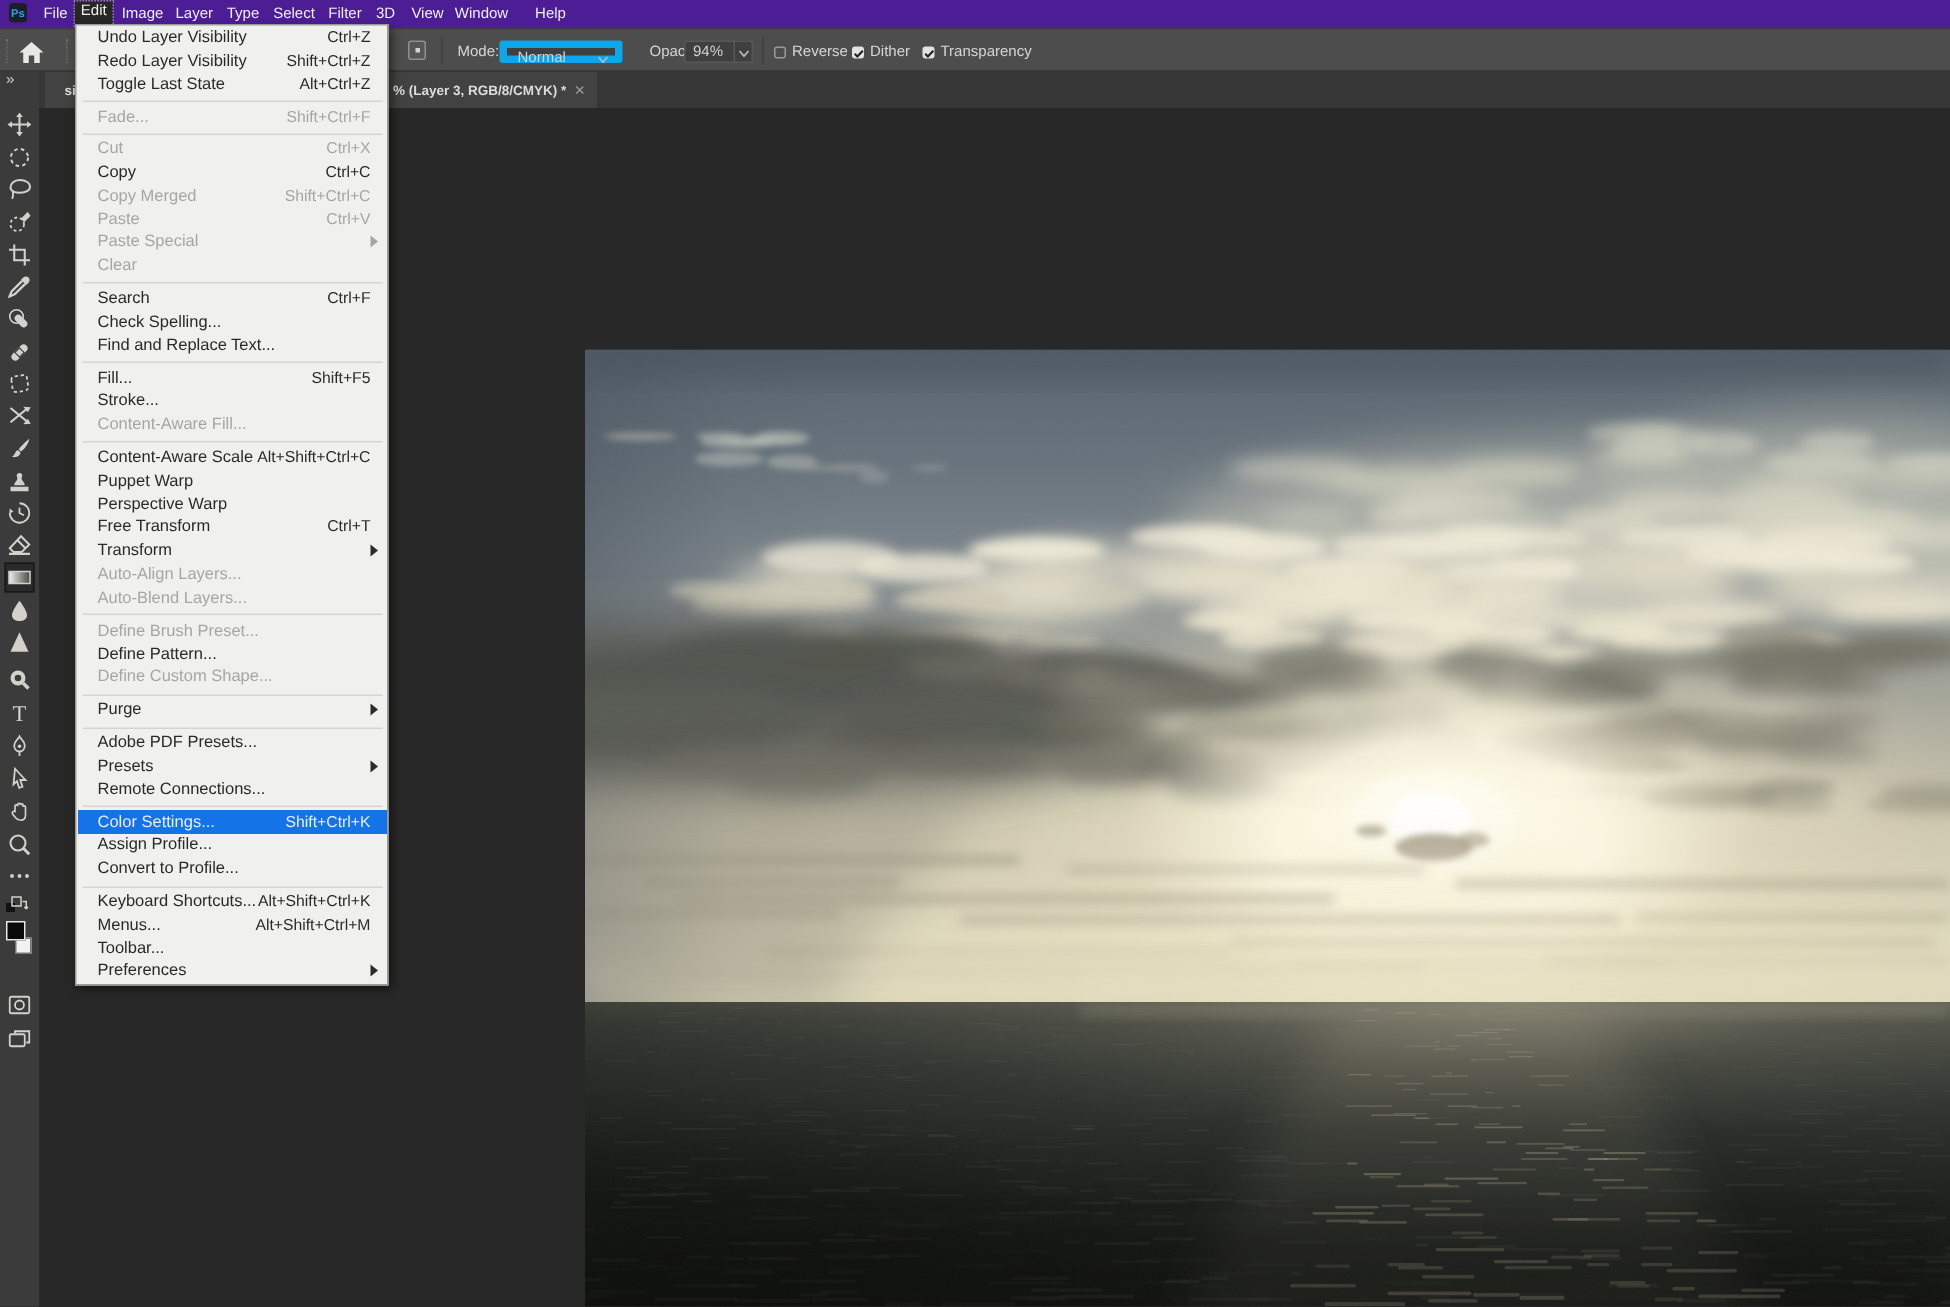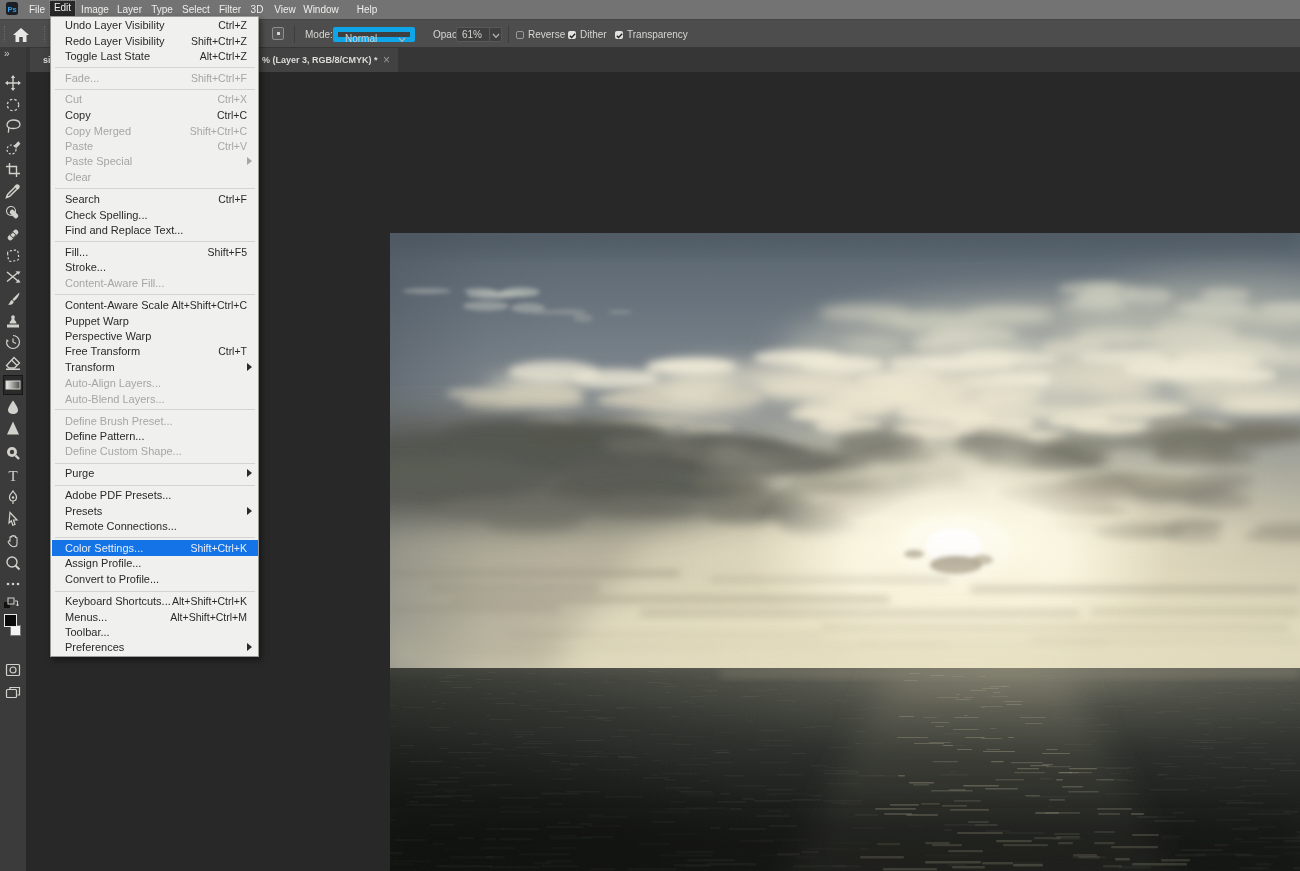--- a/index.html
+++ b/index.html
@@ -1,19 +1,19 @@
 <!DOCTYPE html>
 <html><head>
 <meta charset="utf-8">
 <style>
   * { margin:0; padding:0; box-sizing:border-box; }
   html,body { width:1300px; height:871px; overflow:hidden; background:#282828;
     font-family:"Liberation Sans", sans-serif; }
   .abs { position:absolute; }
-  #menubar { left:0; top:0; width:1300px; height:19px; background:#737373; color:#eeeeec; font-size:10px;padding-left:32px; }
+  #menubar { left:0; top:0; width:1300px; height:19px; background:#4c1d95; color:#eeeeec; font-size:10px;padding-left:32px; }
   .mitem { position:absolute; top:0; height:19px; line-height:19px; }
   #optbar { left:0; top:19px; width:1300px; height:28px; background:#4d4d4d; color:#d6d6d4; font-size:10px; border-top:1px solid #454545;text-decoration:underline; }
   #tabbar { left:0; top:47px; width:1300px; height:25px; background:#363636; }
   #toolbar { left:0; top:47px; width:26px; height:824px; background:#3b3b3b; }
   #canvas { left:26px; top:72px; width:1274px; height:799px; background:#282828; }
   #tab { position:absolute; left:30px; top:48px; width:368px; height:24px; background:#424242; color:#dcdcda; font-size:9px; font-weight:bold; white-space:nowrap; }
   #menu { left:50px; top:16px; width:209px; height:641px; background:#f0f0ee; border:1px solid #9a9a96; box-shadow:2px 3px 6px rgba(0,0,0,.5); font-size:11px; color:#2a2a2a; }
   .mi { position:absolute; left:1px; width:206px; height:16px; line-height:16px; }
   .mi .lab { position:absolute; left:13px; }
   .mi .sc { position:absolute; right:11px; font-size:10.5px; }
@@ -56,21 +56,21 @@
   <div class="abs" style="left:294px;top:5px;width:1px;height:18px;background:#3e3e3e"></div>
   <span class="abs" style="left:305px;top:9px">Mode:</span>
   <div class="abs" style="left:333px;top:7px;width:82px;height:15px;background:#3f3f3f;border:5px solid #0ea5e9;border-radius:2px;color:#d2d2d0">
     <span class="abs" style="left:7px;top:1px">Normal</span>
     <svg class="abs" style="right:4px;top:5px" width="8" height="6" viewBox="0 0 8 6">
         <path d="M1 1 L4 4.4 L7 1" stroke="#b8b8b6" fill="none" stroke-width="1.2"></path>
       </svg>
   </div>
   <span class="abs" style="left:433px;top:9px">Opacity:</span>
   <div class="abs" style="left:456px;top:7px;width:34px;height:15px;background:#3f3f3f;border:1px solid #585858;border-radius:2px 0 0 2px;color:#d2d2d0">
-    <span class="abs" style="left:5px;top:1px">61%</span>
+    <span class="abs" style="left:5px;top:1px">94%</span>
   </div>
   <div class="abs" style="left:490px;top:7px;width:12px;height:15px;background:#3f3f3f;border:1px solid #585858;border-left:none;border-radius:0 2px 2px 0">
     <svg class="abs" style="left:2px;top:5px" width="8" height="6" viewBox="0 0 8 6">
         <path d="M1 1 L4 4.4 L7 1" stroke="#b8b8b6" fill="none" stroke-width="1.2"></path>
       </svg>
   </div>
   <div class="abs" style="left:508px;top:5px;width:1px;height:18px;background:#3e3e3e"></div>
   <div class="abs" style="left:516px;top:11px;width:8px;height:8px;border:1px solid #9a9a98;border-radius:2px;background:#4d4d4d"></div>
   <span class="abs" style="left:528px;top:9px">Reverse</span>
   <div class="abs" style="left:568px;top:11px;width:8px;height:8px;border-radius:2px;background:#e2e2e0">

